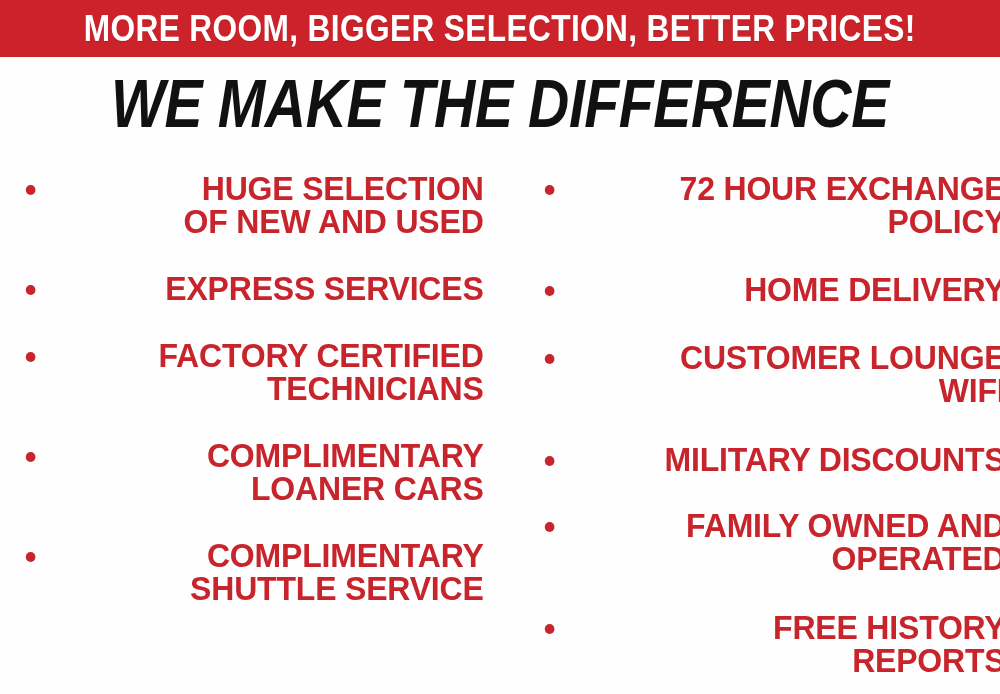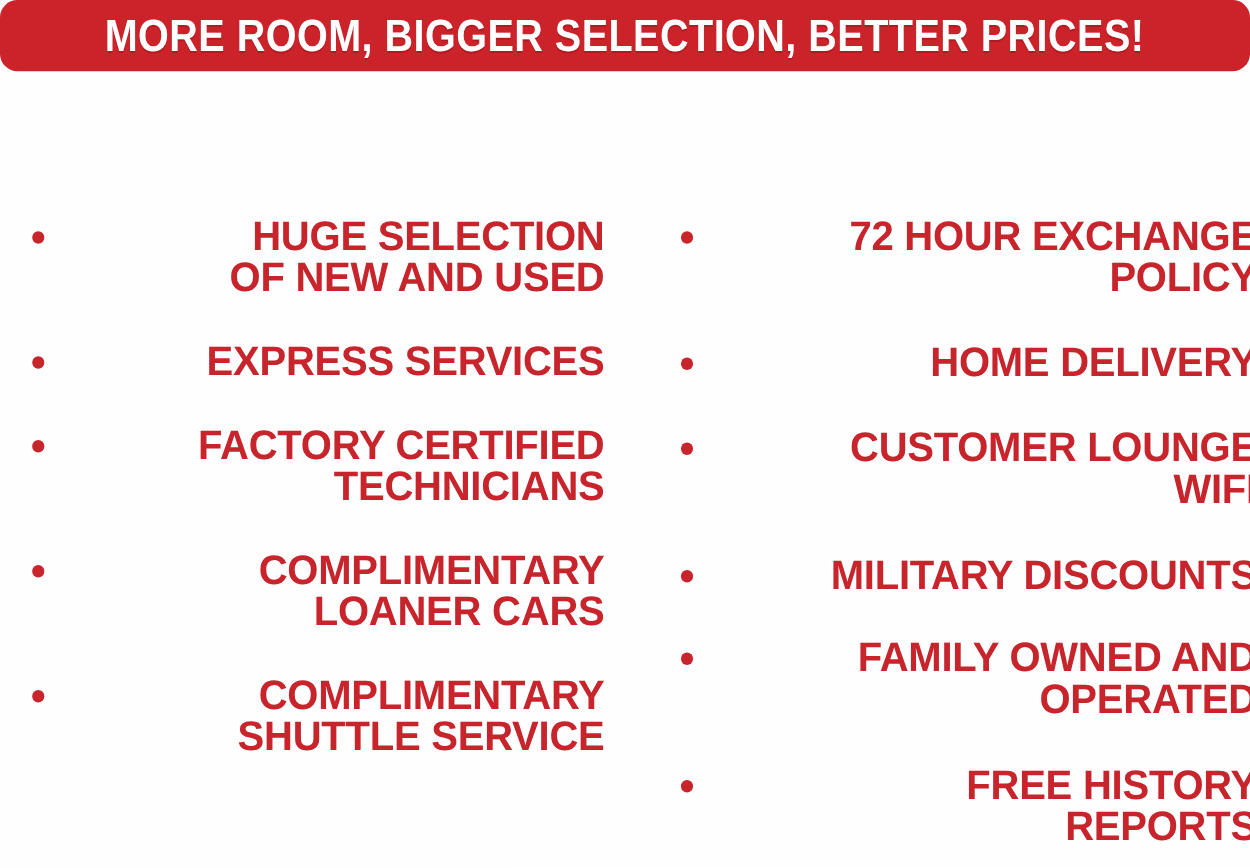--- a/index.html
+++ b/index.html
@@ -9,21 +9,21 @@
     font-family:"Liberation Sans","DejaVu Sans",sans-serif;
     overflow:hidden;
     position:relative;
   }
   .page{position:relative;width:1000px;height:694px;background:#fefefe;}
 
   
   .banner{
     position:absolute;left:0;top:0;width:1000px;height:57px;
     background:#cc2229;
-    display:flex;align-items:center;justify-content:center;border-radius:14px;
+    display:flex;align-items:center;justify-content:center;
   }
   .banner-text{
     color:#ffffff;
     font-family:"Liberation Sans","DejaVu Sans",sans-serif;
     font-weight:bold;
     font-size:36px;
     line-height:36px;
     letter-spacing:0.4px;
     transform:scaleX(0.88);
     transform-origin:center center;
@@ -100,20 +100,23 @@
 </style>
 </head>
 <body>
 
 <div class="page" style="background: rgb(254, 254, 254);">
 
   <div class="banner" style="background: rgb(204, 34, 41);">
     <div class="banner-text" style="color: rgb(255, 255, 255);">MORE ROOM, BIGGER SELECTION, BETTER PRICES!</div>
   </div>
 
+  <div class="headline-wrap">
+    <div class="headline" style="color: rgb(17, 17, 17);">WE MAKE THE DIFFERENCE</div>
+  </div>
 
   <div class="cols">
 
     <div class="col col-left">
 
       <div class="bullet b0" style="color: rgb(199, 36, 44);">
         <span class="dot" style="background: rgb(199, 36, 44);"></span>
         <span class="l1">HUGE SELECTION</span>
         <span class="l2">OF NEW AND USED</span>
       </div>

